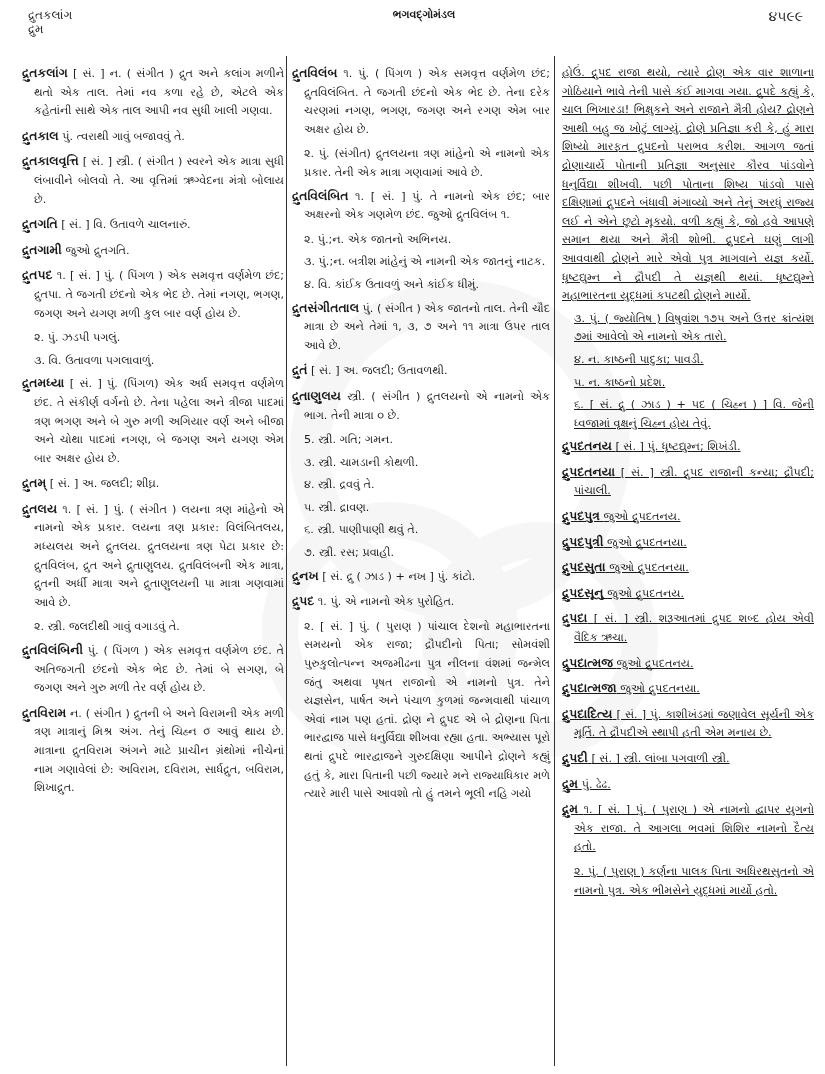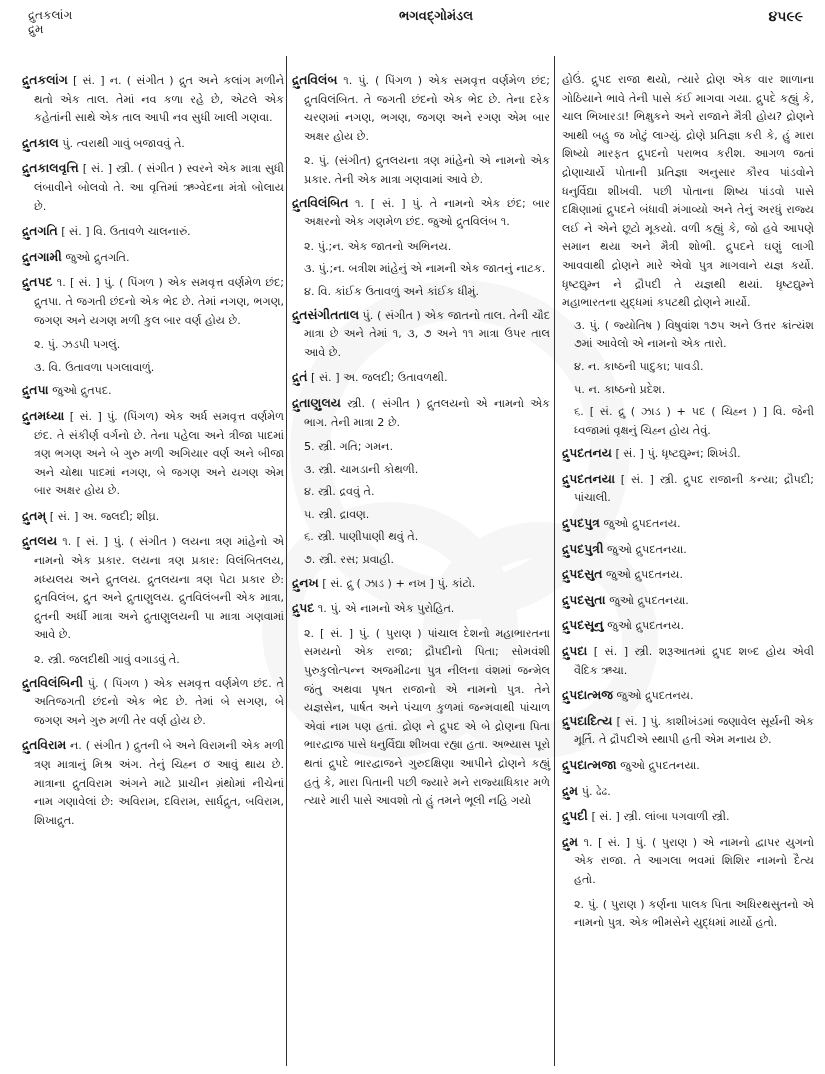--- a/index.html
+++ b/index.html
@@ -9,26 +9,26 @@
       font-family: "DejaVu Sans", sans-serif;
       position: relative;
     }
     .page { position: absolute; inset: 0; }
     .watermark {
       position: absolute; left: 250px; top: 250px; width: 420px; height: 560px;
       pointer-events: none; opacity: 0.07;
     }
     .header { position: absolute; top: 6px; left: 0; width: 825px; height: 44px; }
     .hdr-left { position: absolute; left: 28px; top: 2px; font-size: 12px; line-height: 14px; }
-    .hdr-center { position: absolute; left: 356px; top: 2px; width: 160px; text-align: center; font-size: 13px; font-weight: bold; }
-    .hdr-right { position: absolute; right: 22px; top: 2px; font-size: 14px; font-weight: bold; }
-    .col { position: absolute; top: 71px; font-size: 11.2px; line-height: 18.6px; }
+    .hdr-center { position: absolute; left: 344px; top: 2px; width: 160px; text-align: center; font-size: 11px; font-weight: bold; }
+    .hdr-right { position: absolute; right: 22px; top: 2px; font-size: 14px; font-weight: normal; }
+    .col { position: absolute; top: 64px; font-size: 11.2px; line-height: 18.6px; }
     .col.c1 { left: 22px; width: 262px; }
     .col.c2 { left: 292px; width: 258px; }
-    .col.c3 { left: 562px; width: 252px; }
+    .col.c3 { left: 562px; width: 252px; text-decoration: underline; }
     .rule { position: absolute; top: 56px; width: 1px; background: #333; }
     .rule.r1 { left: 286px; height: 1010px; }
     .rule.r2 { left: 554px; height: 1010px; }
     .entry { margin: 0 0 6px 0; text-align: justify; padding-left: 12px; text-indent: -12px; }
     .entry .hw { font-weight: bold; font-size: 12.4px; }
     .sub { margin: 0 0 4px 0; padding-left: 12px; text-align: justify; }
     .cont { margin: 0 0 4px 0; padding-left: 0; text-align: justify; }
   </style>
 </head>
 <body>
@@ -68,23 +68,20 @@
       </div>
       <div>
         <div class="entry"><span class="hw">દ્રુતગામી</span> <span>જુઓ દ્રુતગતિ.</span></div>
       </div>
       <div>
         <div class="entry"><span class="hw">દ્રુતપદ</span> <span>૧. [ સં. ] પું. ( પિંગળ ) એક સમવૃત્ત વર્ણમેળ છંદ; દ્રુતપા. તે જગતી છંદનો એક ભેદ છે. તેમાં નગણ, ભગણ, જગણ અને યગણ મળી કુલ બાર વર્ણ હોય છે.</span></div>
         <div class="sub">૨. પું. ઝડપી પગલું.</div>
         <div class="sub">૩. વિ. ઉતાવળા પગલાવાળું.</div>
       </div>
       <div>
-        <div class="entry"><span class="hw">દ્રુતપા</span> <span>જુઓ દ્રુતપદ.</span></div>
-      </div>
-      <div>
         <div class="entry"><span class="hw">દ્રુતમધ્યા</span> <span>[ સં. ] પું. (પિંગળ) એક અર્ધ સમવૃત્ત વર્ણમેળ છંદ. તે સંકીર્ણ વર્ગનો છે. તેના પહેલા અને ત્રીજા પાદમાં ત્રણ ભગણ અને બે ગુરુ મળી અગિયાર વર્ણ અને બીજા અને ચોથા પાદમાં નગણ, બે જગણ અને યગણ એમ બાર અક્ષર હોય છે.</span></div>
       </div>
       <div>
         <div class="entry"><span class="hw">દ્રુતમ્</span> <span>[ સં. ] અ. જલદી; શીઘ્ર.</span></div>
       </div>
       <div>
         <div class="entry"><span class="hw">દ્રુતલય</span> <span>૧. [ સં. ] પું. ( સંગીત ) લયના ત્રણ માંહેનો એ નામનો એક પ્રકાર. લયના ત્રણ પ્રકાર: વિલંબિતલય, મધ્યલય અને દ્રુતલય. દ્રુતલયના ત્રણ પેટા પ્રકાર છે: દ્રુતવિલંબ, દ્રુત અને દ્રુતાણુલય. દ્રુતવિલંબની એક માત્રા, દ્રુતની અર્ધી માત્રા અને દ્રુતાણુલયની પા માત્રા ગણવામાં આવે છે.</span></div>
         <div class="sub">૨. સ્ત્રી. જલદીથી ગાવું વગાડવું તે.</div>
       </div>
       <div>
@@ -105,21 +102,21 @@
         <div class="sub">૩. પું.;ન. બત્રીશ માંહેનું એ નામની એક જાતનું નાટક.</div>
         <div class="sub">૪. વિ. કાંઈક ઉતાવળું અને કાંઈક ધીમું.</div>
       </div>
       <div>
         <div class="entry"><span class="hw">દ્રુતસંગીતતાલ</span> <span>પું. ( સંગીત ) એક જાતનો તાલ. તેની ચૌદ માત્રા છે અને તેમાં ૧, ૩, ૭ અને ૧૧ માત્રા ઉપર તાલ આવે છે.</span></div>
       </div>
       <div>
         <div class="entry"><span class="hw">દ્રુતં</span> <span>[ સં. ] અ. જલદી; ઉતાવળથી.</span></div>
       </div>
       <div>
-        <div class="entry"><span class="hw">દ્રુતાણુલય</span> <span>સ્ત્રી. ( સંગીત ) દ્રુતલયનો એ નામનો એક ભાગ. તેની માત્રા 2 છે.</span></div>
+        <div class="entry"><span class="hw">દ્રુતાણુલય</span> <span>સ્ત્રી. ( સંગીત ) દ્રુતલયનો એ નામનો એક ભાગ. તેની માત્રા ૦ છે.</span></div>
       </div>
       <div>
         <div class="sub">5. સ્ત્રી. ગતિ; ગમન.</div>
         <div class="sub">૩. સ્ત્રી. ચામડાની કોથળી.</div>
         <div class="sub">૪. સ્ત્રી. દ્રવવું તે.</div>
         <div class="sub">૫. સ્ત્રી. દ્રાવણ.</div>
         <div class="sub">૬. સ્ત્રી. પાણીપાણી થવું તે.</div>
         <div class="sub">૭. સ્ત્રી. રસ; પ્રવાહી.</div>
       </div>
       <div>
@@ -142,45 +139,42 @@
       <div>
         <div class="entry"><span class="hw">દ્રુપદતનયા</span> <span>[ સં. ] સ્ત્રી. દ્રુપદ રાજાની કન્યા; દ્રૌપદી; પાંચાલી.</span></div>
       </div>
       <div>
         <div class="entry"><span class="hw">દ્રુપદપુત્ર</span> <span>જુઓ દ્રુપદતનય.</span></div>
       </div>
       <div>
         <div class="entry"><span class="hw">દ્રુપદપુત્રી</span> <span>જુઓ દ્રુપદતનયા.</span></div>
       </div>
       <div>
-        <div class="entry"><span class="hw">દ્રુપદસુત</span> <span>જુઓ દ્રુપદતનય.</span></div>
-      </div>
-      <div>
         <div class="entry"><span class="hw">દ્રુપદસુતા</span> <span>જુઓ દ્રુપદતનયા.</span></div>
       </div>
       <div>
         <div class="entry"><span class="hw">દ્રુપદસૂનુ</span> <span>જુઓ દ્રુપદતનય.</span></div>
       </div>
       <div>
         <div class="entry"><span class="hw">દ્રુપદા</span> <span>[ સં. ] સ્ત્રી. શરૂઆતમાં દ્રુપદ શબ્દ હોય એવી વૈદિક ઋચા.</span></div>
       </div>
       <div>
         <div class="entry"><span class="hw">દ્રુપદાત્મજ</span> <span>જુઓ દ્રુપદતનય.</span></div>
       </div>
       <div>
+        <div class="entry"><span class="hw">દ્રુપદાત્મજા</span> <span>જુઓ દ્રુપદતનયા.</span></div>
+      </div>
+      <div>
         <div class="entry"><span class="hw">દ્રુપદાદિત્ય</span> <span>[ સં. ] પું. કાશીખંડમાં જણાવેલ સૂર્યની એક મૂર્તિ. તે દ્રૌપદીએ સ્થાપી હતી એમ મનાય છે.</span></div>
       </div>
       <div>
-        <div class="entry"><span class="hw">દ્રુપદાત્મજા</span> <span>જુઓ દ્રુપદતનયા.</span></div>
+        <div class="entry"><span class="hw">દ્રુપદી</span> <span>[ સં. ] સ્ત્રી. લાંબા પગવાળી સ્ત્રી.</span></div>
       </div>
       <div>
         <div class="entry"><span class="hw">દ્રુમ</span> <span>પું. ઢેઢ.</span></div>
-      </div>
-      <div>
-        <div class="entry"><span class="hw">દ્રુપદી</span> <span>[ સં. ] સ્ત્રી. લાંબા પગવાળી સ્ત્રી.</span></div>
       </div>
       <div>
         <div class="entry"><span class="hw">દ્રુમ</span> <span>૧. [ સં. ] પું. ( પુરાણ ) એ નામનો દ્વાપર યુગનો એક રાજા. તે આગલા ભવમાં શિશિર નામનો દૈત્ય હતો.</span></div>
         <div class="sub">૨. પું. ( પુરાણ ) કર્ણના પાલક પિતા અધિરથસુતનો એ નામનો પુત્ર. એક ભીમસેને યુદ્ધમાં માર્યો હતો.</div>
       </div>
     </div>
 
 </div>
 
 </body></html>

